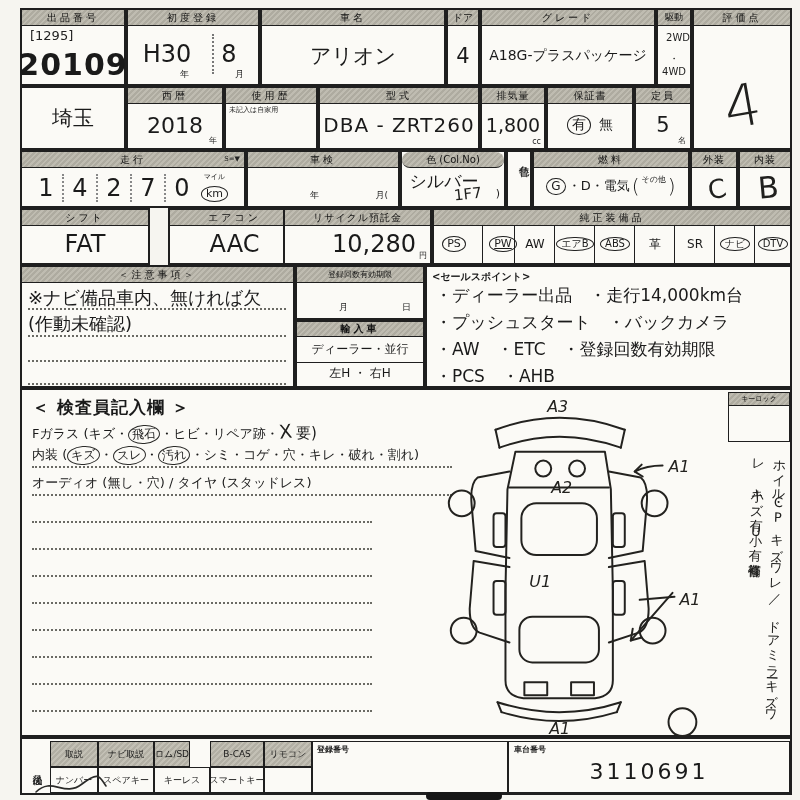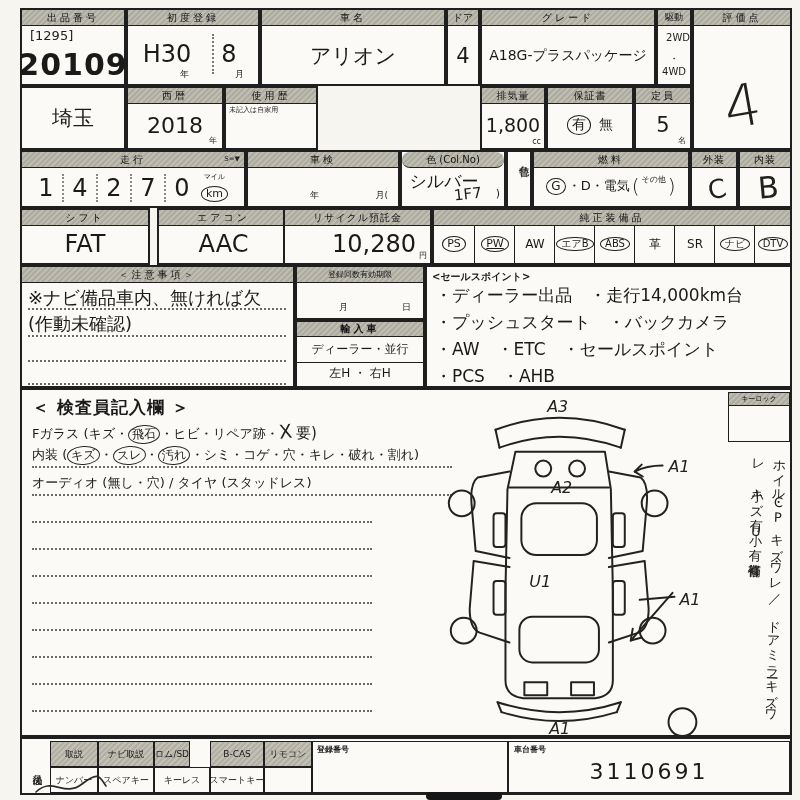--- a/index.html
+++ b/index.html
@@ -85,20 +85,24 @@
     <div class="hd">西暦</div>
     <div class="val" style="left:0;right:0;top:14px;bottom:0;font-size:22px;">2018</div>
     <div class="sm" style="bottom:2px;right:5px;font-size:8px;">年</div>
   </div>
 
   <div class="cell" style="left:224px;top:86px;width:94px;height:64px;">
     <div class="hd">使用歴</div>
     <div class="sm" style="top:17px;left:3px;font-size:7px;">未記入は自家用</div>
   </div>
 
+  <div class="cell" style="left:318px;top:86px;width:162px;height:64px;">
+    <div class="hd">型式</div>
+    <div class="val" style="left:0;right:0;top:14px;bottom:0;font-size:20px;letter-spacing:1px;">DBA - ZRT260</div>
+  </div>
 
   <div class="cell" style="left:480px;top:86px;width:66px;height:64px;">
     <div class="hd" style="letter-spacing:1px;">排気量</div>
     <div class="val" style="left:0;right:0;top:14px;bottom:0;font-size:19px;">1,800</div>
     <div class="sm" style="bottom:2px;right:3px;font-size:8px;">cc</div>
   </div>
 
   <div class="cell" style="left:546px;top:86px;width:88px;height:64px;">
     <div class="hd" style="letter-spacing:1px;">保証書</div>
     <div class="val" style="left:0;right:0;top:14px;bottom:0;font-size:14px;gap:8px;">
@@ -165,37 +169,37 @@
   <div class="cell" style="left:738px;top:150px;width:54px;height:58px;">
     <div class="hd" style="letter-spacing:1px;">内装</div>
     <div class="hw" style="position:absolute;left:18px;top:18px;font-size:30px;transform:rotate(-5deg);">B</div>
   </div>
 
   <div class="cell" style="left:20px;top:208px;width:130px;height:57px;">
     <div class="hd">シフト</div>
     <div class="val" style="left:0;right:0;top:14px;bottom:0;font-size:24px;">FAT</div>
   </div>
 
-  <div class="cell" style="left:157px;top:208px;width:133px;height:57px;">
+  <div class="cell" style="left:168px;top:208px;width:133px;height:57px;">
     <div class="hd">エアコン</div>
     <div class="val" style="left:0;right:0;top:14px;bottom:0;font-size:24px;">AAC</div>
   </div>
 
   <div class="cell" style="left:283px;top:208px;width:149px;height:57px;">
     <div class="hd" style="letter-spacing:1px;">リサイクル預託金</div>
     <div class="val" style="left:0;right:14px;top:14px;bottom:0;font-size:24px;justify-content:flex-end;">10,280</div>
     <div class="sm" style="bottom:2px;right:3px;font-size:8px;">円</div>
   </div>
 
   <div class="cell" style="left:432px;top:208px;width:360px;height:57px;">
     <div class="hd">純正装備品</div>
     <div class="eq" style="left:0px;width:40px;border-left:none;">
         <span class="pc" style="font-size:11px;">PS</span>
       </div>
-    <div class="eq" style="left:40px;width:40px;text-decoration:underline;">
+    <div class="eq" style="left:48px;width:40px;text-decoration:underline;">
         <span class="pc" style="font-size:11px;">PW</span>
       </div>
     <div class="eq" style="left:80px;width:40px;">
         <span>AW</span>
       </div>
     <div class="eq" style="left:120px;width:40px;">
         <span class="pc" style="font-size:10px;">エアB</span>
       </div>
     <div class="eq" style="left:160px;width:40px;">
         <span class="pc" style="font-size:10px;">ABS</span>
@@ -233,21 +237,21 @@
   <div class="cell" style="left:295px;top:320px;width:130px;height:68px;">
     <div class="hd" style="height:14px;font-weight:bold;">輸入車</div>
     <div class="val" style="left:0;right:0;top:14px;height:26px;font-size:12px;border-bottom:1.5px solid #1f1f1f;">ディーラー・並行</div>
     <div class="val" style="left:0;right:0;bottom:0;height:26px;font-size:12px;">左H ・ 右H</div>
   </div>
 
   <div class="cell" style="left:425px;top:265px;width:367px;height:123px;">
     <div style="position:absolute;left:5px;top:3px;font-size:10px;font-weight:bold;">&lt;セールスポイント&gt;</div>
     <div style="position:absolute;left:8px;top:17px;font-size:17px;white-space:nowrap;">・ディーラー出品　・走行14,000km台</div>
     <div style="position:absolute;left:8px;top:44px;font-size:17px;white-space:nowrap;">・プッシュスタート　・バックカメラ</div>
-    <div style="position:absolute;left:8px;top:71px;font-size:17px;white-space:nowrap;">・AW　・ETC　・セールスポイント</div>
+    <div style="position:absolute;left:8px;top:71px;font-size:17px;white-space:nowrap;">・AW　・ETC　・登録回数有効期限</div>
     <div style="position:absolute;left:8px;top:98px;font-size:17px;white-space:nowrap;">・PCS　・AHB</div>
   </div>
 
   <div class="cell" style="left:20px;top:388px;width:772px;height:349px;">
 
     <div style="position:absolute;left:10px;top:6px;font-size:17px;font-weight:bold;letter-spacing:1px;">＜ 検査員記入欄 ＞</div>
 
     <div style="position:absolute;left:10px;top:30px;font-size:13px;white-space:nowrap;">
       <span>Fガラス (キズ・</span><span class="penc" style="font-size:12px;">飛石</span><span>・ヒビ・リペア跡・</span><span class="hw" style="font-size:19px;display:inline-block;">X</span> <span style="font-size:15px;">要)</span>
     </div>

